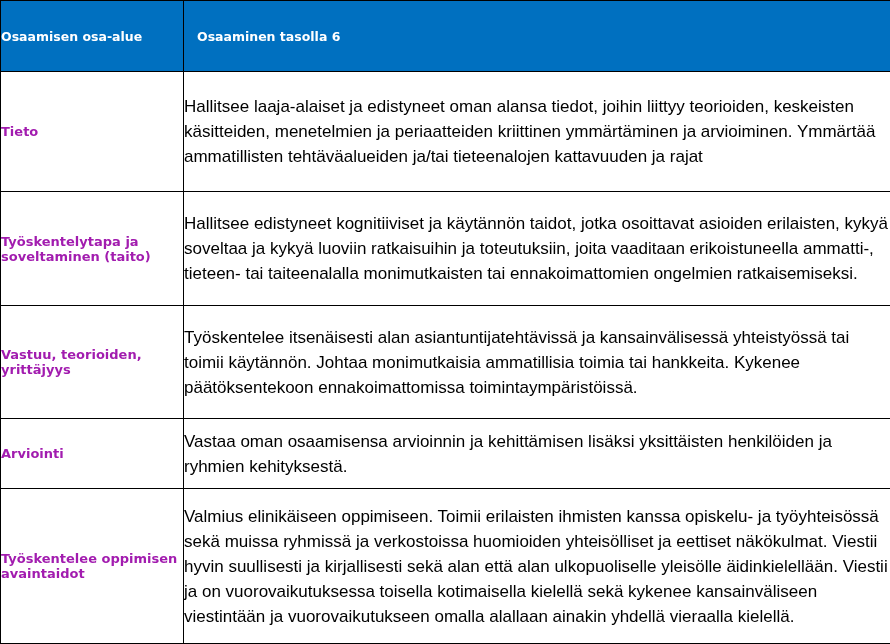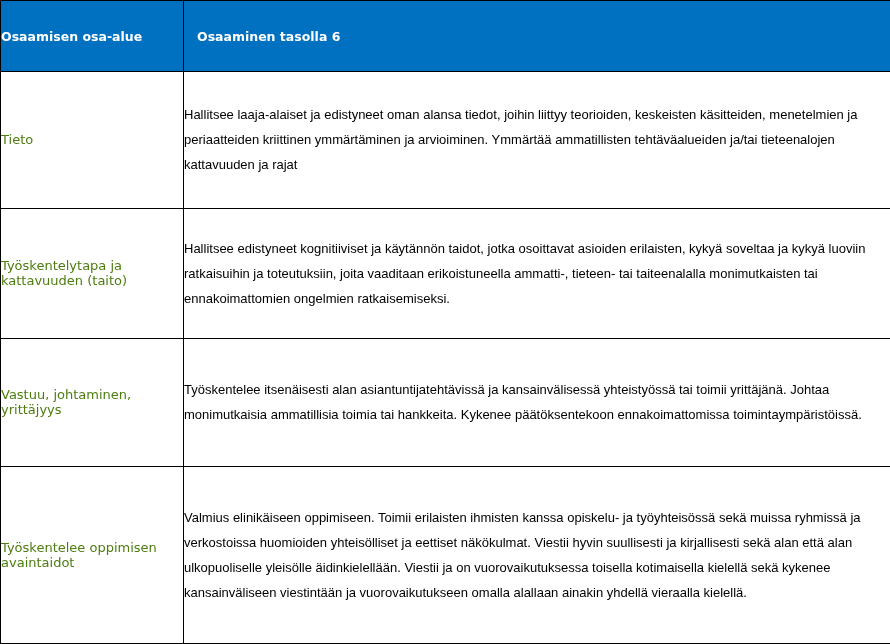--- a/index.html
+++ b/index.html
@@ -22,30 +22,30 @@
   thead th {
     background: #0070C0;
     color: #ffffff;
     font-weight: bold;
     font-size: 12.5px;
     height: 70px;
     padding-left: 11px;
   }
   thead th.h2 { padding-left: 13px; margin-top: 14px; }
   td.area {
-    font-weight: normal;
+    font-weight: bold;
     font-size: 13px;
-    color: #4d7c0f;
+    color: #a21caf;
     padding-left: 11px;
     padding-right: 6px;
     line-height: 15px;
   }
   td.desc {
     font-family: "Liberation Sans", sans-serif;
-    font-size: 13px;
+    font-size: 17px;
     color: #000;
     line-height: 25px;
     padding-left: 13px;
     padding-right: 10px;
     margin-top: 29px;
   }
   tr.r1 { height: 120px; }
   tr.r2 { height: 114px; }
   tr.r3 { height: 113px; }
   tr.r4 { height: 70px; }
@@ -64,25 +64,29 @@
       <th class="h1">Osaamisen osa-alue</th>
       <th class="h2">Osaaminen tasolla 6</th>
     </tr>
   </thead>
   <tbody>
     <tr class="r1">
       <td class="area">Tieto</td>
       <td class="desc">Hallitsee laaja-alaiset ja edistyneet oman alansa tiedot, joihin liittyy teorioiden, keskeisten käsitteiden, menetelmien ja periaatteiden kriittinen ymmärtäminen ja arvioiminen. Ymmärtää ammatillisten tehtäväalueiden ja/tai tieteenalojen kattavuuden ja rajat</td>
     </tr>
     <tr class="r2">
-      <td class="area">Työskentelytapa ja kattavuuden (taito)</td>
+      <td class="area">Työskentelytapa ja soveltaminen (taito)</td>
       <td class="desc">Hallitsee edistyneet kognitiiviset ja käytännön taidot, jotka osoittavat asioiden erilaisten, kykyä soveltaa ja kykyä luoviin ratkaisuihin ja toteutuksiin, joita vaaditaan erikoistuneella ammatti-, tieteen- tai taiteenalalla monimutkaisten tai ennakoimattomien ongelmien ratkaisemiseksi.</td>
     </tr>
     <tr class="r3">
-      <td class="area">Vastuu, johtaminen, yrittäjyys</td>
-      <td class="desc">Työskentelee itsenäisesti alan asiantuntijatehtävissä ja kansainvälisessä yhteistyössä tai toimii yrittäjänä. Johtaa monimutkaisia ammatillisia toimia tai hankkeita. Kykenee päätöksentekoon ennakoimattomissa toimintaympäristöissä.</td>
+      <td class="area">Vastuu, teorioiden, yrittäjyys</td>
+      <td class="desc">Työskentelee itsenäisesti alan asiantuntijatehtävissä ja kansainvälisessä yhteistyössä tai toimii käytännön. Johtaa monimutkaisia ammatillisia toimia tai hankkeita. Kykenee päätöksentekoon ennakoimattomissa toimintaympäristöissä.</td>
+    </tr>
+    <tr class="r4">
+      <td class="area">Arviointi</td>
+      <td class="desc">Vastaa oman osaamisensa arvioinnin ja kehittämisen lisäksi yksittäisten henkilöiden ja ryhmien kehityksestä.</td>
     </tr>
     <tr class="r5">
       <td class="area">Työskentelee oppimisen avaintaidot</td>
       <td class="desc">Valmius elinikäiseen oppimiseen. Toimii erilaisten ihmisten kanssa opiskelu- ja työyhteisössä sekä muissa ryhmissä ja verkostoissa huomioiden yhteisölliset ja eettiset näkökulmat. Viestii hyvin suullisesti ja kirjallisesti sekä alan että alan ulkopuoliselle yleisölle äidinkielellään. Viestii ja on vuorovaikutuksessa toisella kotimaisella kielellä sekä kykenee kansainväliseen viestintään ja vuorovaikutukseen omalla alallaan ainakin yhdellä vieraalla kielellä.</td>
     </tr>
   </tbody>
 </table>
 
 </body></html>

